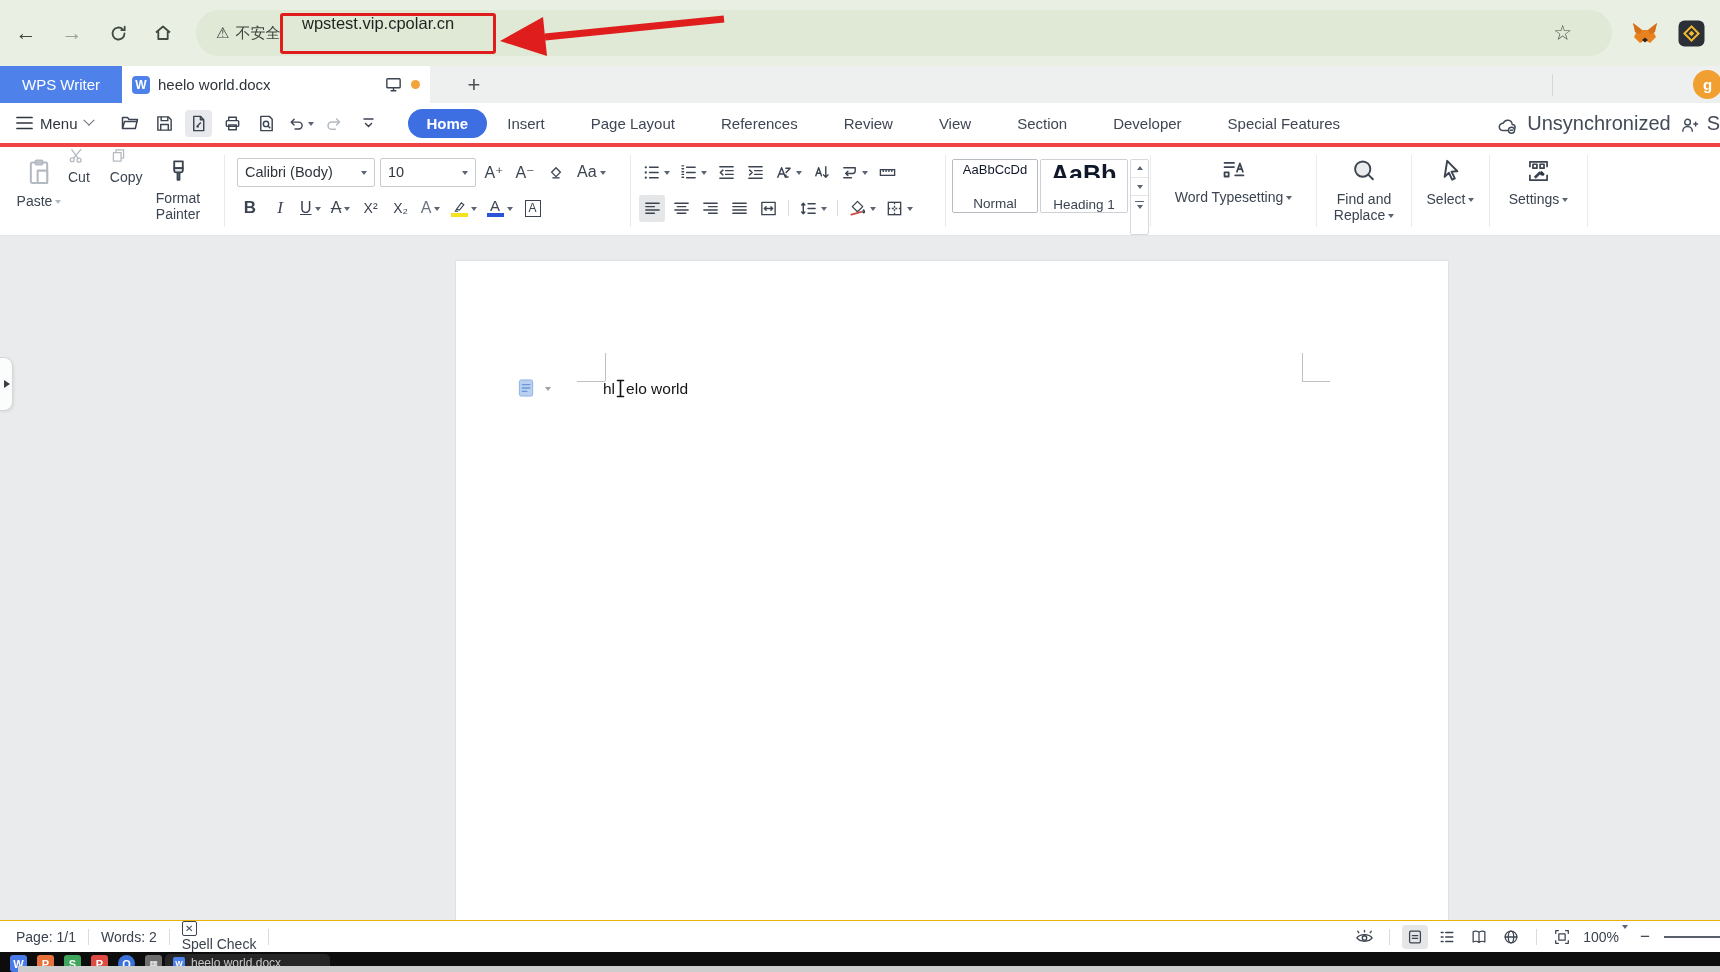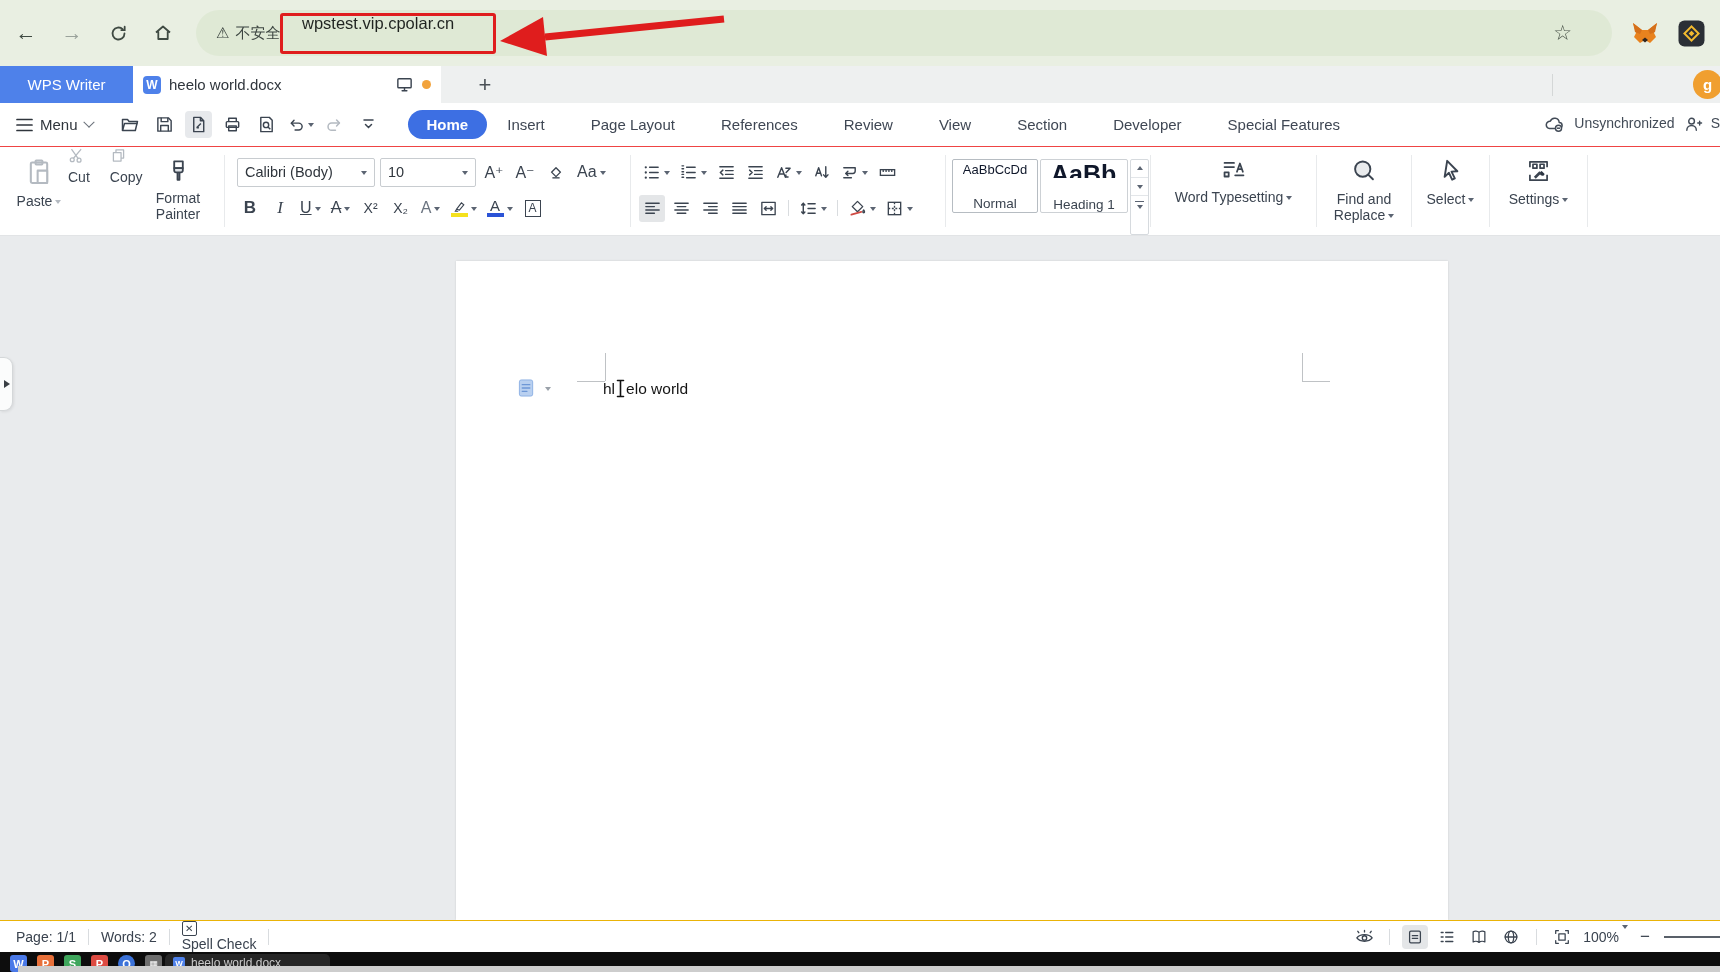--- a/index.html
+++ b/index.html
@@ -11,39 +11,39 @@
   .browser-bar{position:relative;height:66px;background:#e9efe2}
   .nav-ic{position:absolute;top:18px;width:30px;height:30px;display:flex;align-items:center;justify-content:center;font-size:21px;color:#3f4a42;border-radius:50%}
   .omnibox{position:absolute;left:196px;top:10px;width:1416px;height:46px;background:#dfe9d5;border-radius:23px;display:flex;align-items:center;padding:0 20px;font-size:15px;color:#3c4540}
   .urltext{position:absolute;left:302px;top:0;height:46px;display:flex;align-items:center;font-size:16.5px;color:#1f2320}
   .redbox{position:absolute;left:280px;top:13px;width:216px;height:41px;border:3px solid #df1d1d;border-radius:3px;z-index:40}
   .anno-arrow{position:absolute;left:0;top:0;z-index:41;pointer-events:none}
   .ext{position:absolute;top:18px;width:30px;height:30px;display:flex;align-items:center;justify-content:center}
 
   
   .tab-row{position:relative;height:37px;background:#eef0f0;display:flex;align-items:stretch}
-  .wps-btn{width:133px;background:#4e81ea;color:#fff;font-size:15px;display:flex;align-items:center;justify-content:center}
+  .wps-btn{width:122px;background:#4e81ea;color:#fff;font-size:15px;display:flex;align-items:center;justify-content:center}
   .doc-tab{width:308px;background:#fff;display:flex;align-items:center;gap:8px;padding:0 10px;font-size:15px;color:#30363d}
   .wicon{width:18px;height:18px;border-radius:4px;background:#4e81ea;color:#fff;font-size:12px;font-weight:bold;display:flex;align-items:center;justify-content:center}
   .tab-title{flex:1;white-space:nowrap;overflow:hidden}
   .dot{width:9px;height:9px;border-radius:50%;background:#f2a33c}
   .newtab{width:40px;display:flex;align-items:center;justify-content:center;font-size:22px;color:#4a5056;margin-left:24px}
   .tr-sep{position:absolute;left:1552px;top:8px;width:1px;height:22px;background:#d4d7d7}
   .avatar{position:absolute;left:1693px;top:4px;width:29px;height:29px;border-radius:50%;background:#f09f30;color:#fff;font-size:15px;font-weight:bold;display:flex;align-items:center;justify-content:center}
 
   
-  .menu-row{position:relative;height:44px;background:#fff;display:flex;align-items:center;padding-left:16px;border-bottom:1px solid #ef4444}
+  .menu-row{position:relative;height:44px;background:#fff;display:flex;align-items:center;padding-left:16px;border-bottom:4px solid #ef4444}
   .menu-btn{display:flex;align-items:center;gap:7px;font-size:15px;color:#2f353c}
   .chev{width:8px;height:8px;border-right:1.6px solid #6b727b;border-bottom:1.6px solid #6b727b;transform:rotate(45deg) translate(-2px,-2px)}
   .qicons{display:flex;align-items:center;gap:7px;margin-left:24px}
   .qbtn{width:27px;height:27px;display:flex;align-items:center;justify-content:center;border-radius:4px}
   .qbtn.active{background:#e7e9ec}
   .home-pill{margin-left:26px;background:#3d6fe3;color:#fff;font-weight:bold;font-size:15px;padding:6px 19px;border-radius:16px}
   .rtabs{display:flex;gap:46px;margin-left:20px;font-size:15px;color:#3f4754}
-  .sync{margin-left:auto;display:flex;align-items:flex-start;gap:8px;font-size:14px;color:#424b57;padding-right:0}
+  .sync{margin-left:auto;display:flex;align-items:flex-end;gap:8px;font-size:20px;color:#424b57;padding-right:0}
 
   
   .ribbon{position:relative;height:89px;background:#fff;border-bottom:1px solid #e2e4e6;display:flex;align-items:stretch}
   .rdiv{width:1px;background:#e8eaec;margin:8px 0}
   .grp{display:flex}
   .icn{display:inline-flex;align-items:center;justify-content:center}
   .icn svg{stroke:#3b4450;fill:none;stroke-width:1.5;stroke-linecap:round;stroke-linejoin:round}
   .dis{color:#b4bac1}
   .dis svg{stroke:#b4bac1}
   .car{width:0;height:0;border:3.4px solid transparent;border-top:4.2px solid #5b6472;margin-left:3px;transform:translateY(2px)}

